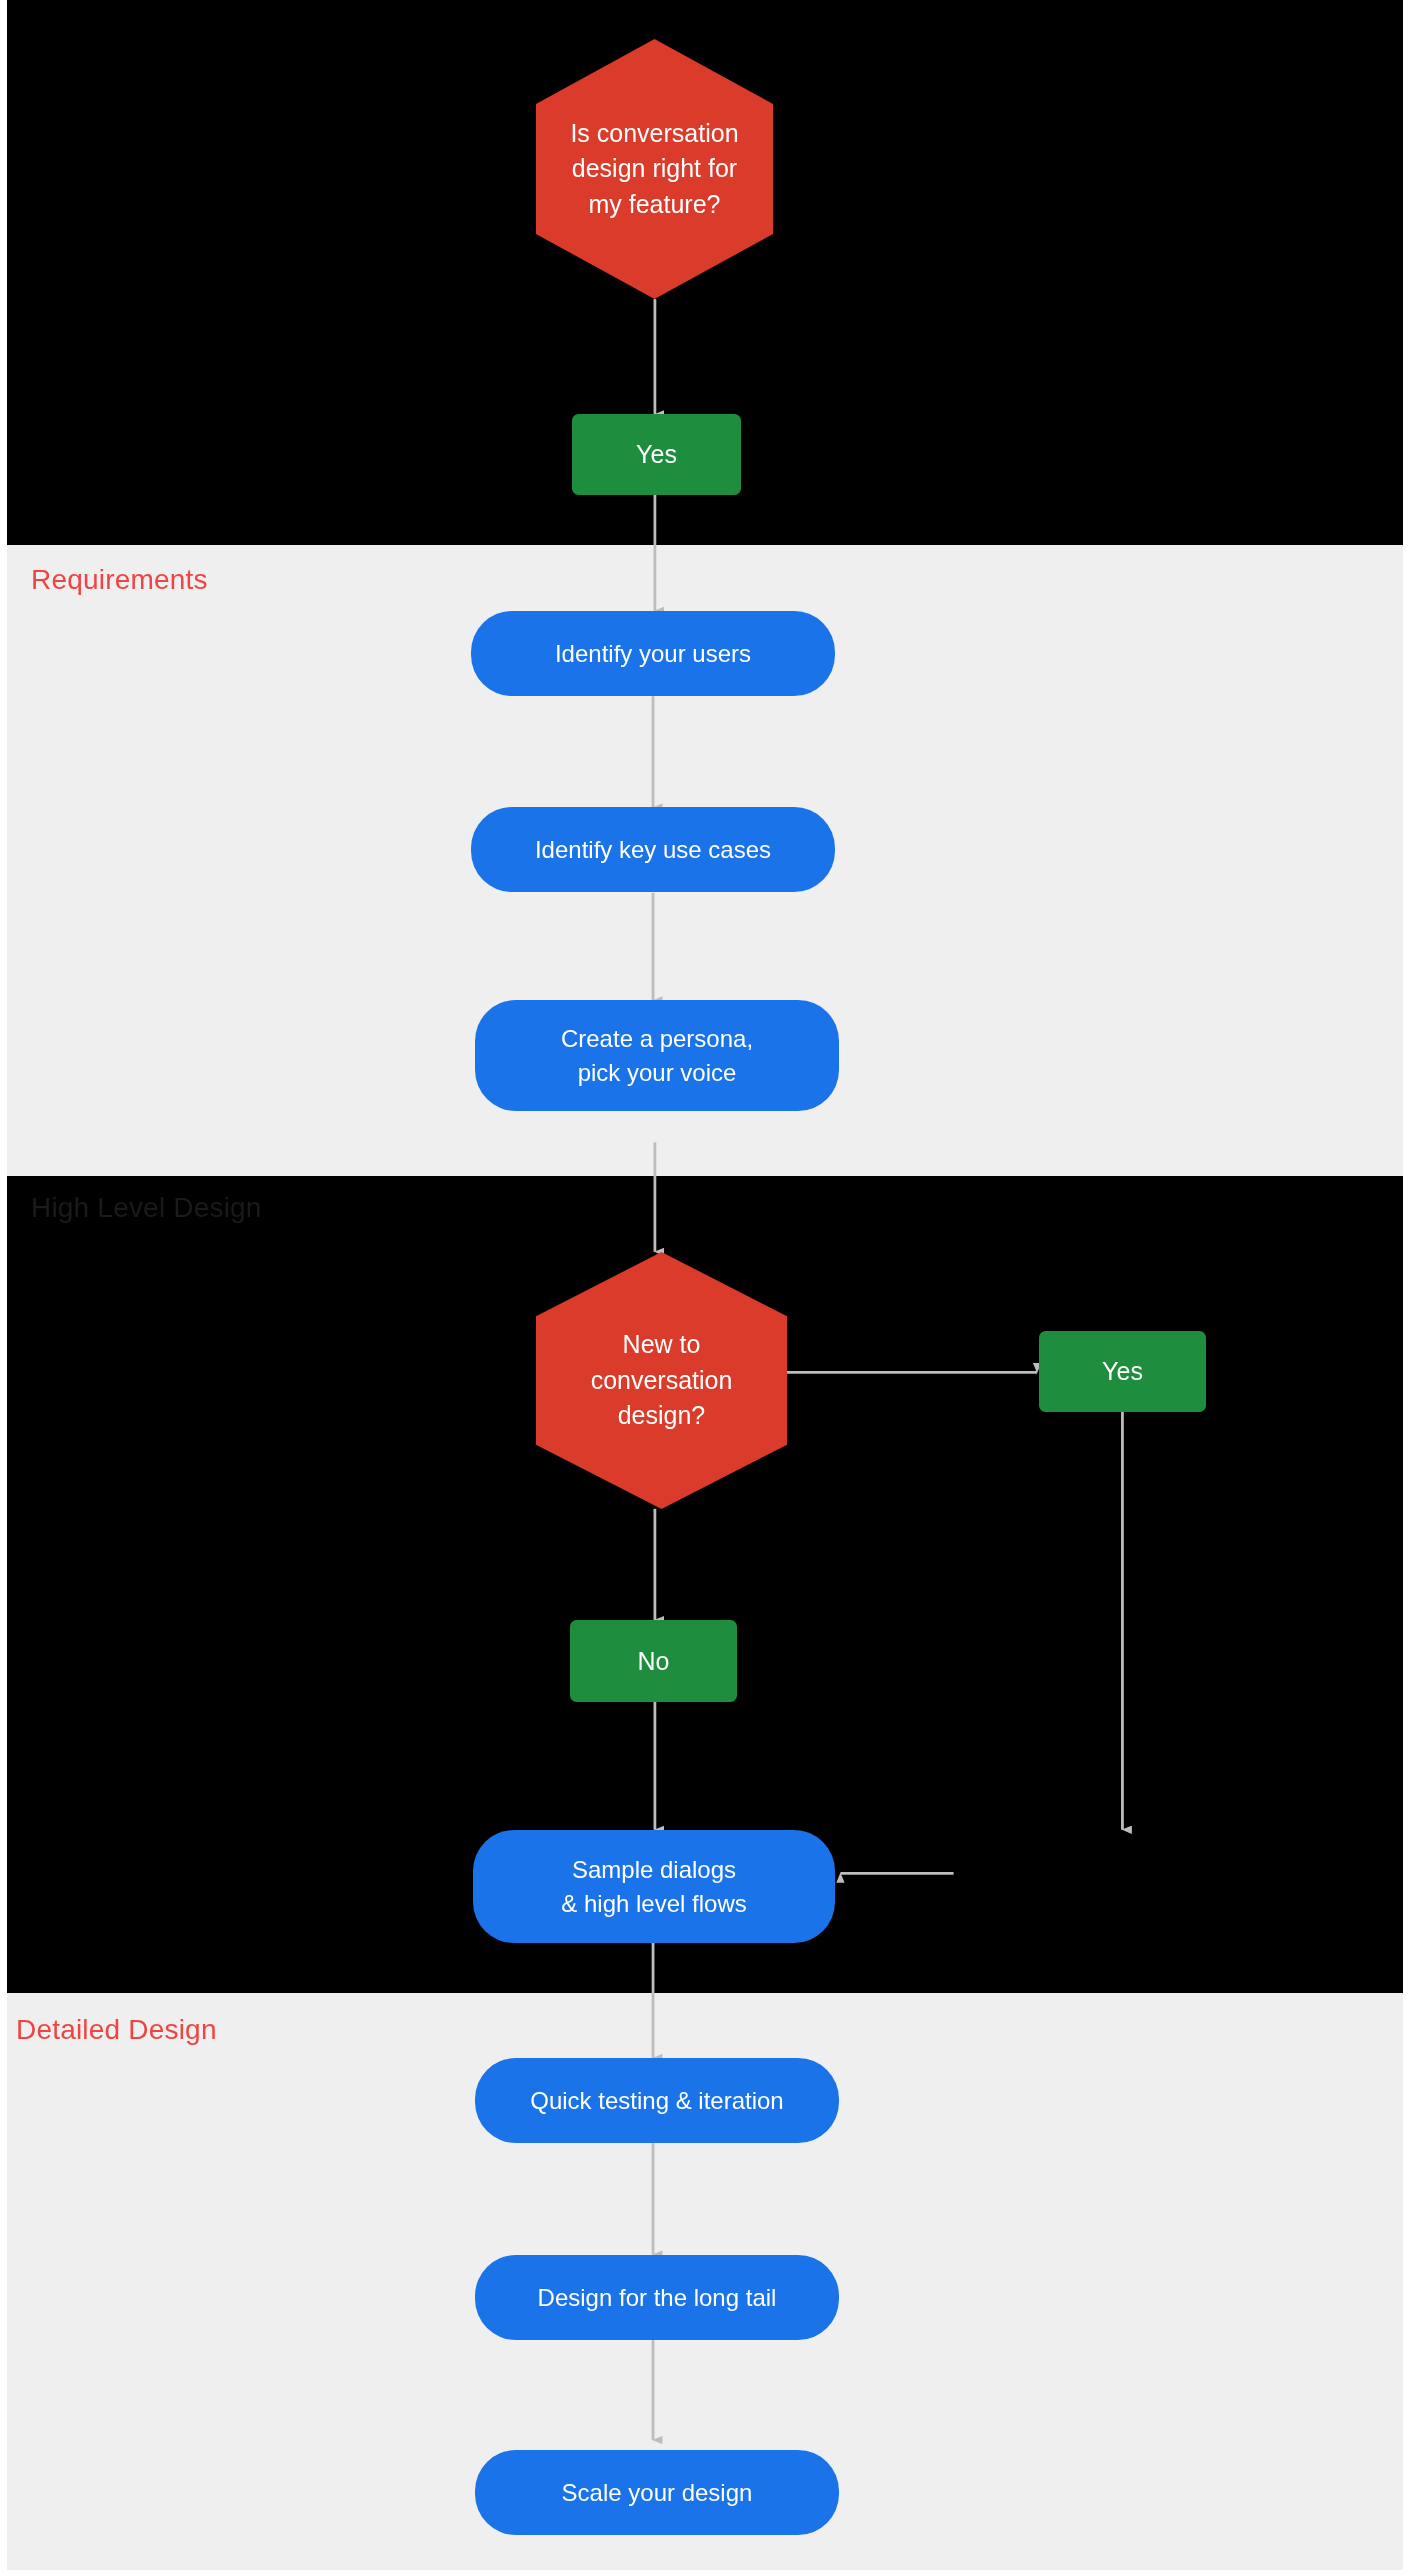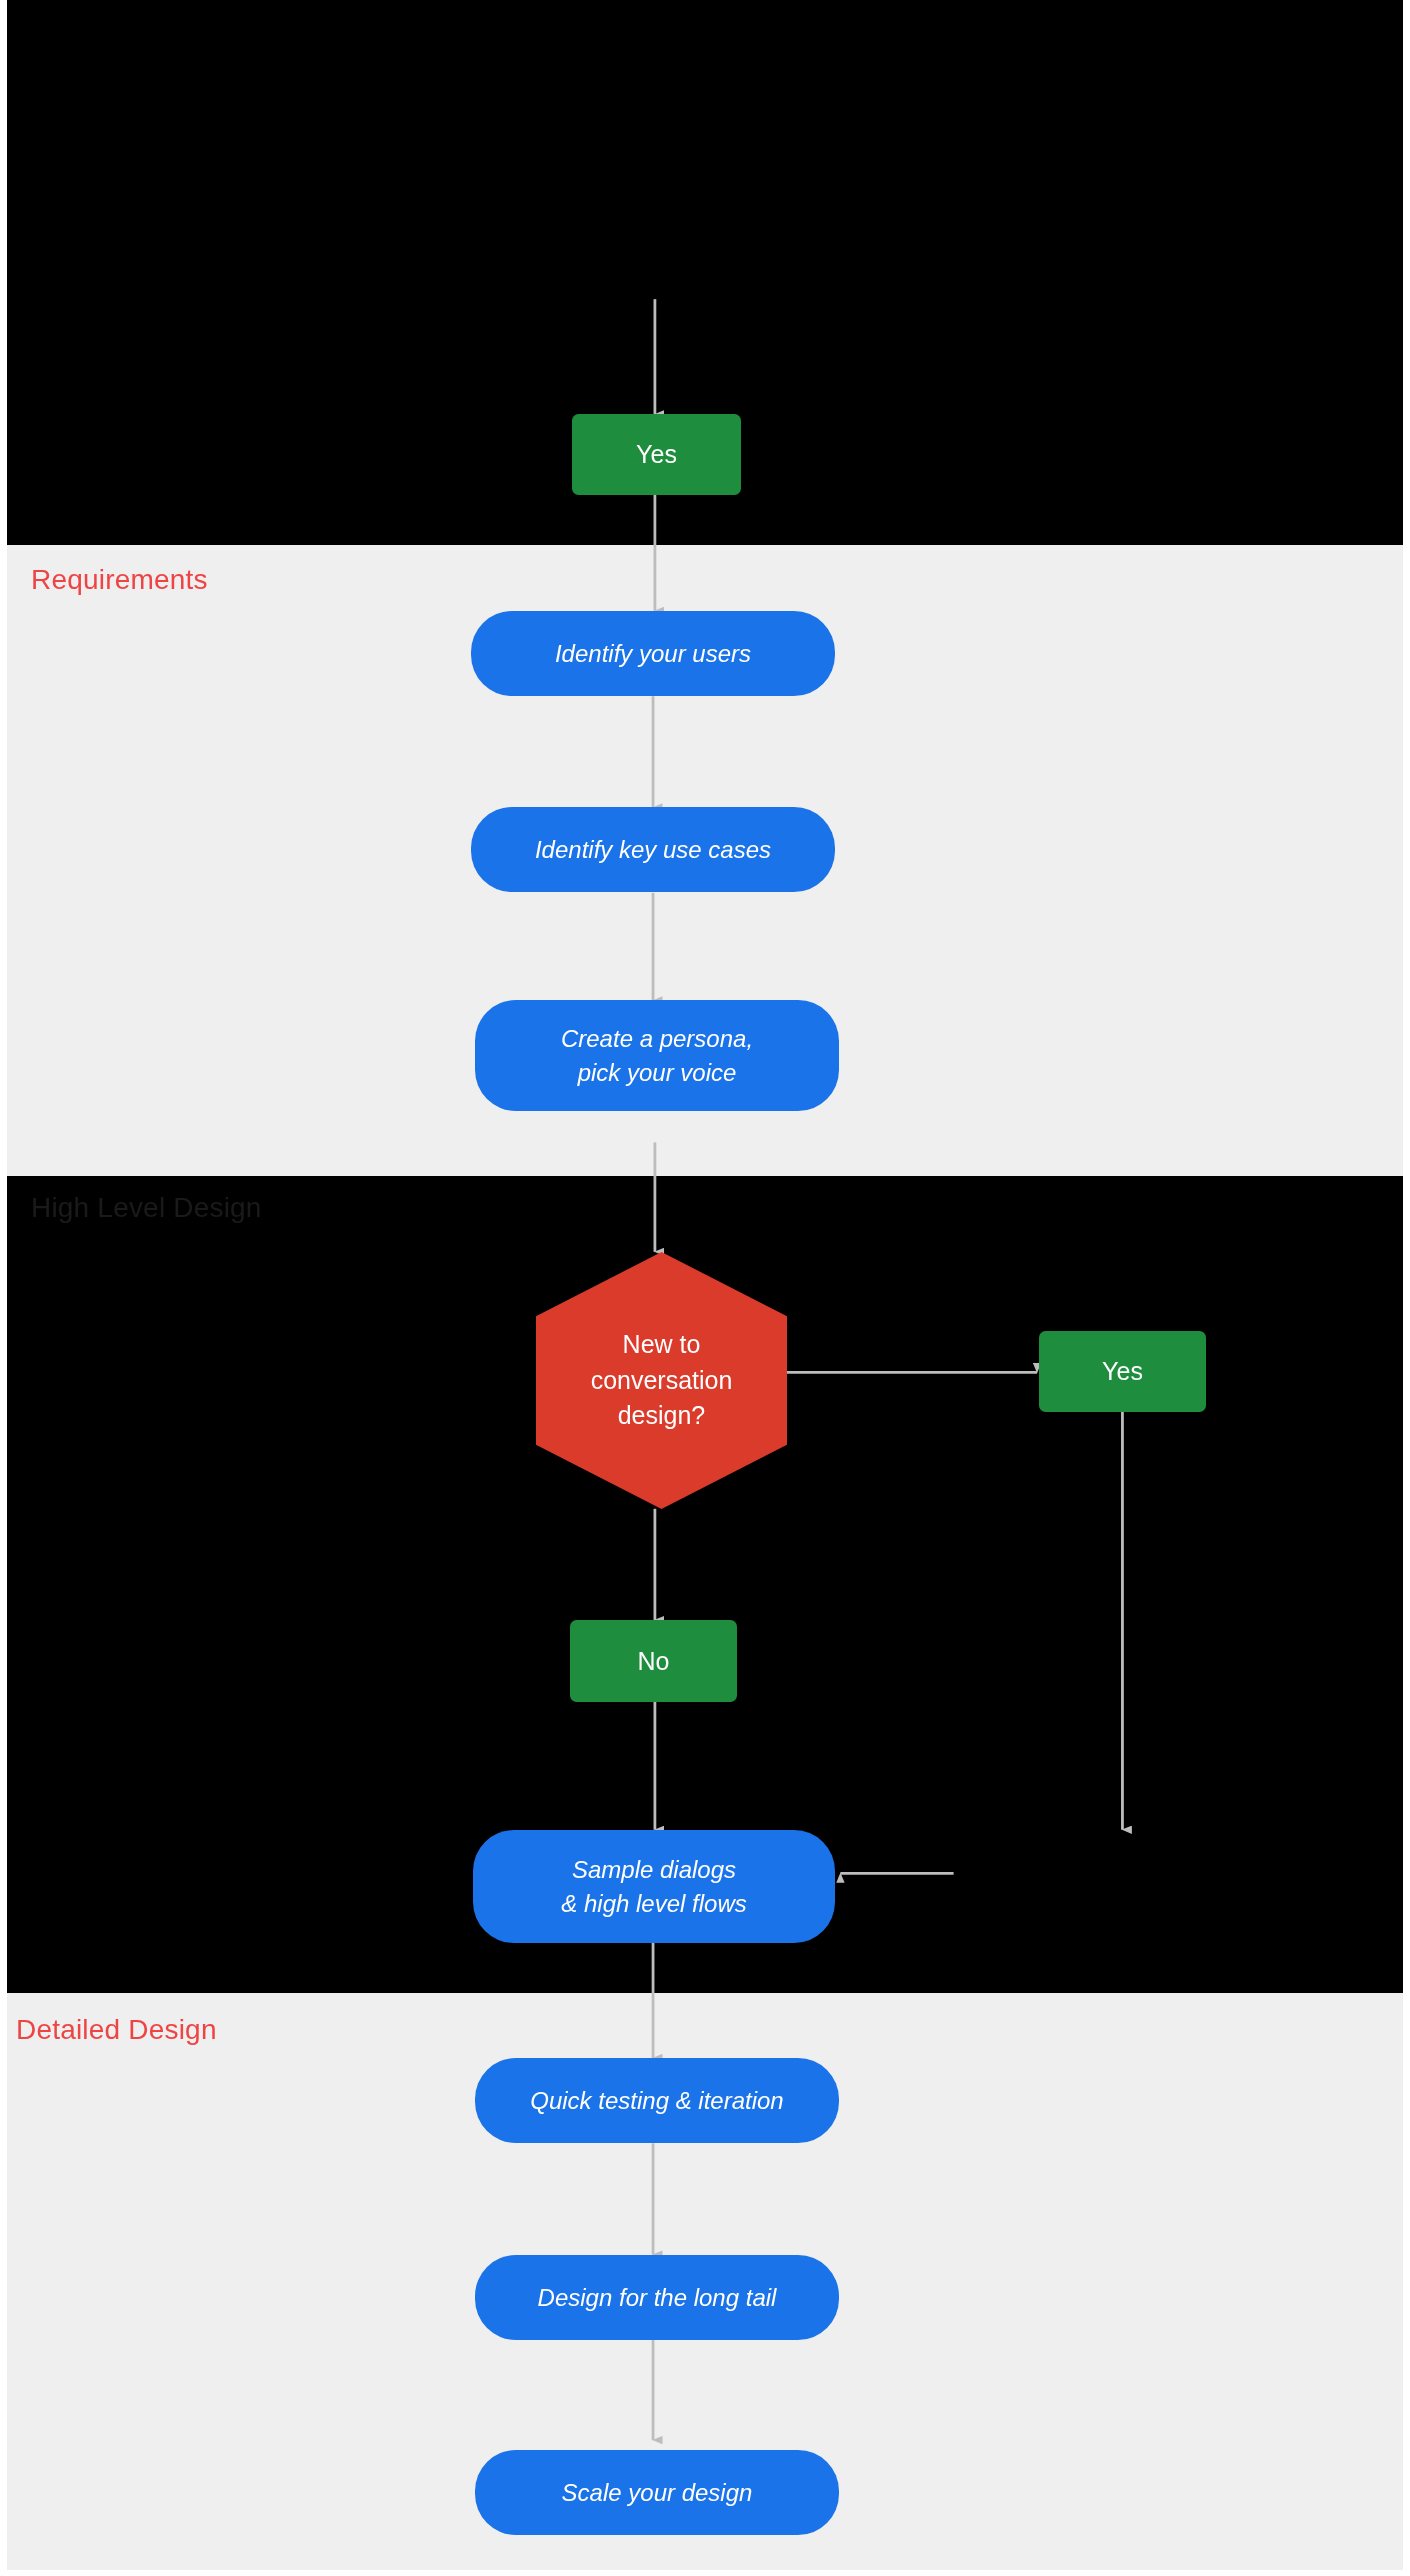--- a/index.html
+++ b/index.html
@@ -105,21 +105,20 @@
     justify-content: center;
     text-align: center;
     color: #ffffff;
     font-size: 24px;
     line-height: 1.38;
     font-weight: 400;
     border-radius: 41px;
     z-index: 25;
     box-sizing: border-box;
     padding: 0 16.7px;
-    font-style: italic;
   }
 
   
   .connector-layer {
     position: absolute;
     left: 0;
     top: 0;
     width: 1410px;
     height: 2576px;
     z-index: 15;
@@ -170,20 +169,27 @@
 
     <line x1="704" y1="2522" x2="704" y2="2630" stroke="#bdbdbd" stroke-width="3" marker-end="url(#arrowhead)"></line>
   </svg>
 
   <div class="section-label on-light" style="left:31px; top:564px;">Requirements</div>
 
   <div class="section-label on-dark" style="left:31px; top:1192px;">High Level Design</div>
 
   <div class="section-label on-light" style="left:16px; top:2014px;">Detailed Design</div>
 
+  <div class="hexagon" style="left:536px; top:39px; width:237px; height:260px; background:#db3b2b;">
+    <div>
+      <span>Is conversation</span><br>
+      <span>design right for</span><br>
+      <span>my feature?</span>
+    </div>
+  </div>
 
   <div class="rect-node" style="left:572px; top:414px; width:169px; height:81px; background:#1e8e3e;">Yes</div>
 
   <div class="pill-node" style="left:471px; top:611px; width:364px; height:85px; background:#1a73e8;">Identify your users</div>
 
   <div class="pill-node" style="left:471px; top:807px; width:364px; height:85px; background:#1a73e8;">Identify key use cases</div>
 
   <div class="pill-node" style="left:475px; top:1000px; width:364px; height:111px; background:#1a73e8;">
     <div>
       <span>Create a persona,</span><br>

